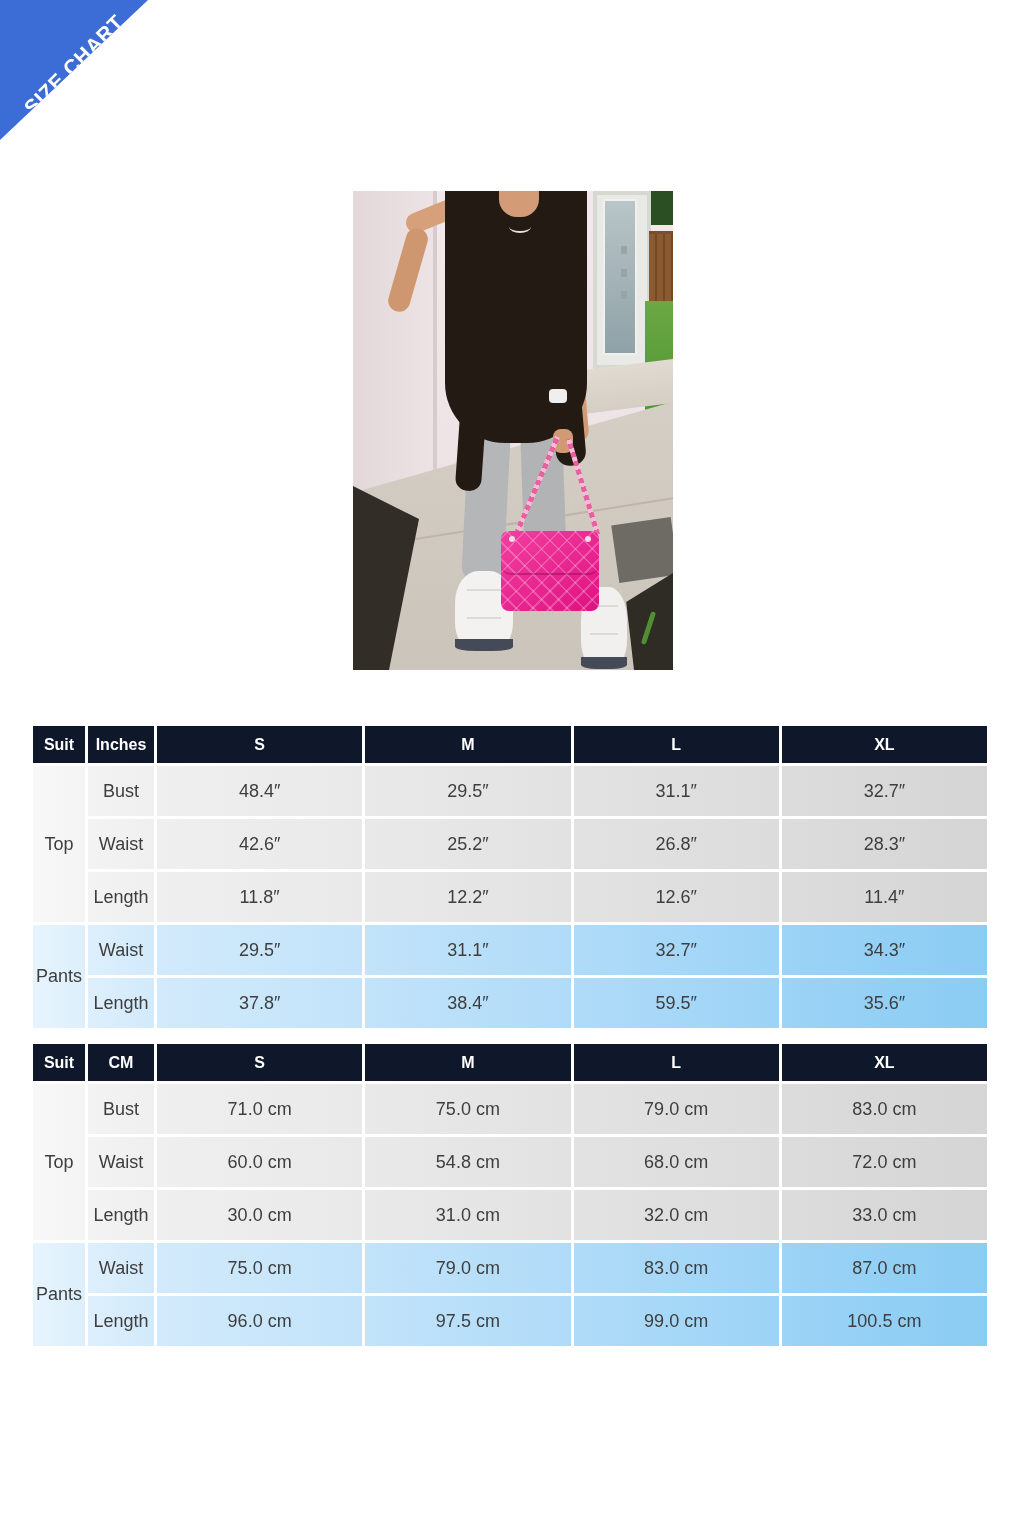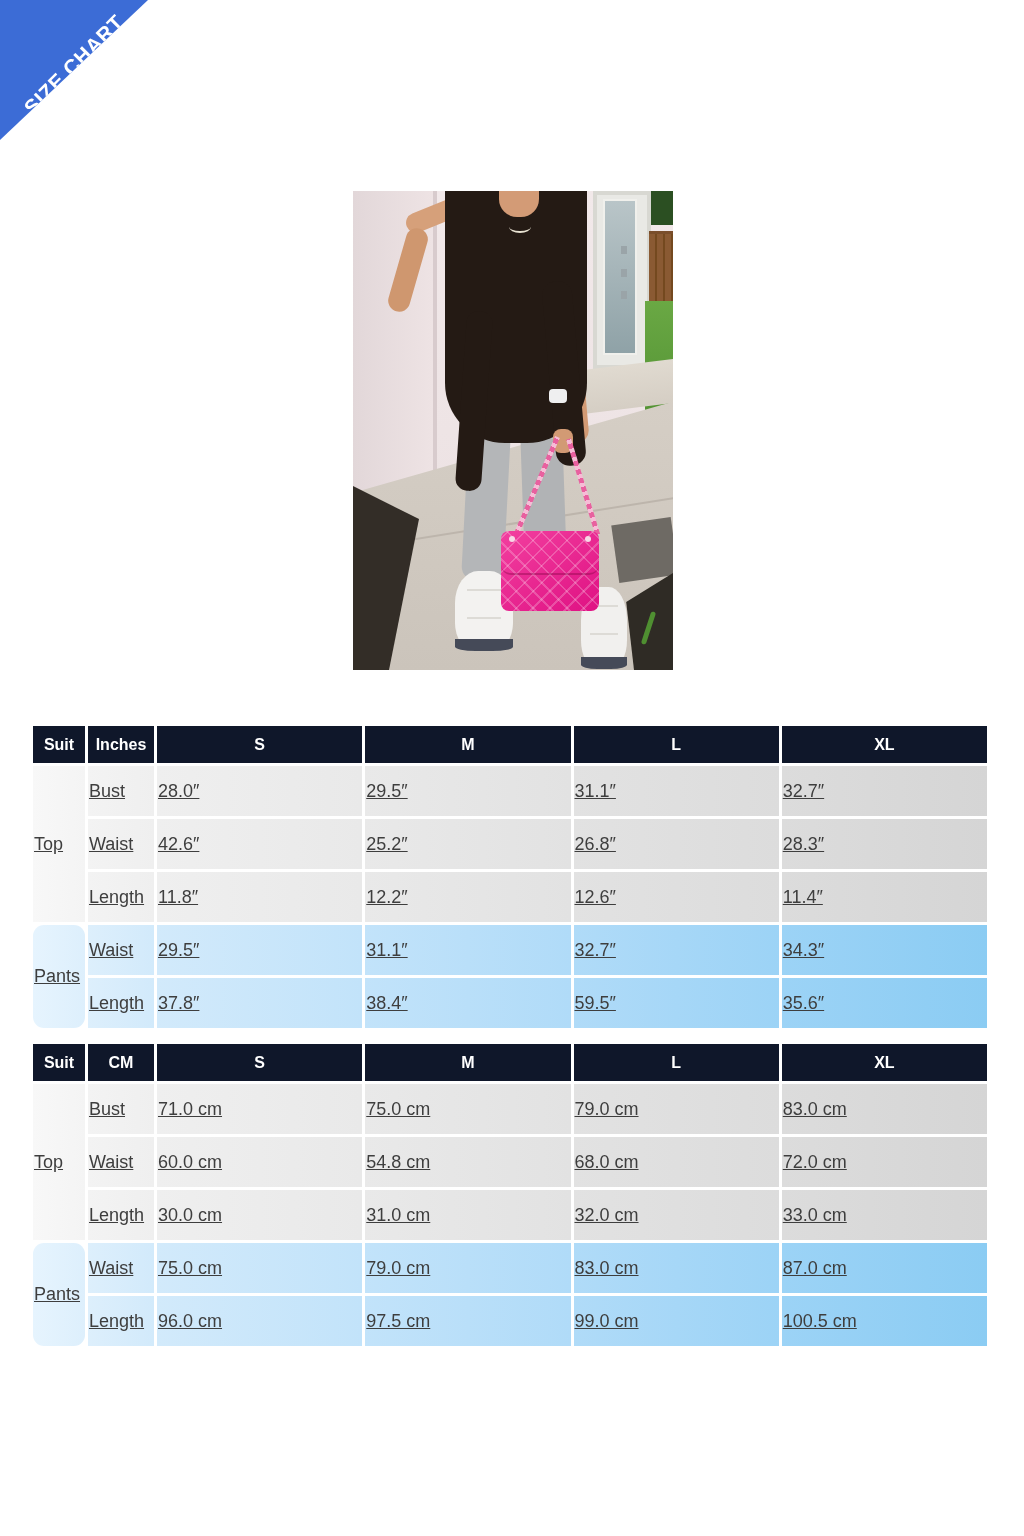--- a/index.html
+++ b/index.html
@@ -81,31 +81,31 @@
   .laces{left:20%;top:18px;width:60%;height:26px;border-top:2px solid #dddbd6;border-bottom:2px solid #dddbd6;}
 
   
   .note{position:absolute;left:33px;top:681px;width:960px;font-size:18px;color:#ff0000;}
 
   
   table.size-table{position:absolute;left:30px;width:960px;border-collapse:separate;border-spacing:3px;table-layout:fixed;}
   .tbl-inches{top:723px;}
   .tbl-cm{top:1041px;}
   table.size-table th{background:#0f172a;color:#fff;font-weight:bold;font-size:16px;height:35px;text-align:center;}
-  table.size-table td{text-align:left;vertical-align:middle;font-size:18px;color:#3e3e3e;height:48px;text-decoration:underline;}
+  table.size-table td{text-align:center;vertical-align:middle;font-size:18px;color:#3e3e3e;height:48px;}
   td.lbl,td.lbl-b,td.suit-top,td.suit-pants{font-size:15px;color:#333;}
   
   td.suit-top {background:linear-gradient(90deg,#f8f8f8,#f4f4f4);}
   td.lbl      {background:linear-gradient(90deg,#f3f3f3,#efefef);}
   td.v-s      {background:linear-gradient(90deg,#efefef,#e9e9e9);}
   td.v-m      {background:linear-gradient(90deg,#e9e9e9,#e2e2e2);}
   td.v-l      {background:linear-gradient(90deg,#e2e2e2,#dcdcdc);}
   td.v-xl     {background:linear-gradient(90deg,#dcdcdc,#d5d5d5);}
   
-  td.suit-pants{background:linear-gradient(90deg,#e6f4fe,#ddeffc);border-radius:11px;}
+  td.suit-pants{background:linear-gradient(90deg,#e6f4fe,#ddeffc);}
   td.lbl-b    {background:linear-gradient(90deg,#ddeffc,#d2eafb);}
   td.v-s-b    {background:linear-gradient(90deg,#d2eafb,#c2e3fa);}
   td.v-m-b    {background:linear-gradient(90deg,#c2e3fa,#b0dbf8);}
   td.v-l-b    {background:linear-gradient(90deg,#b0dbf8,#9cd3f6);}
   td.v-xl-b   {background:linear-gradient(90deg,#9cd3f6,#8bccf3);}
 </style>
 </head>
 <body>
 
 <div class="page">
@@ -187,21 +187,21 @@
       <th>Suit</th>
       <th>Inches</th>
       <th>S</th>
       <th>M</th>
       <th>L</th>
       <th>XL</th>
     </tr>
     <tr>
       <td class="suit-top" rowspan="3">Top</td>
       <td class="lbl">Bust</td>
-      <td class="v-s">28.0″</td>
+      <td class="v-s">48.4″</td>
       <td class="v-m">29.5″</td>
       <td class="v-l">31.1″</td>
       <td class="v-xl">32.7″</td>
     </tr>
     <tr>
       <td class="lbl">Waist</td>
       <td class="v-s">42.6″</td>
       <td class="v-m">25.2″</td>
       <td class="v-l">26.8″</td>
       <td class="v-xl">28.3″</td>

